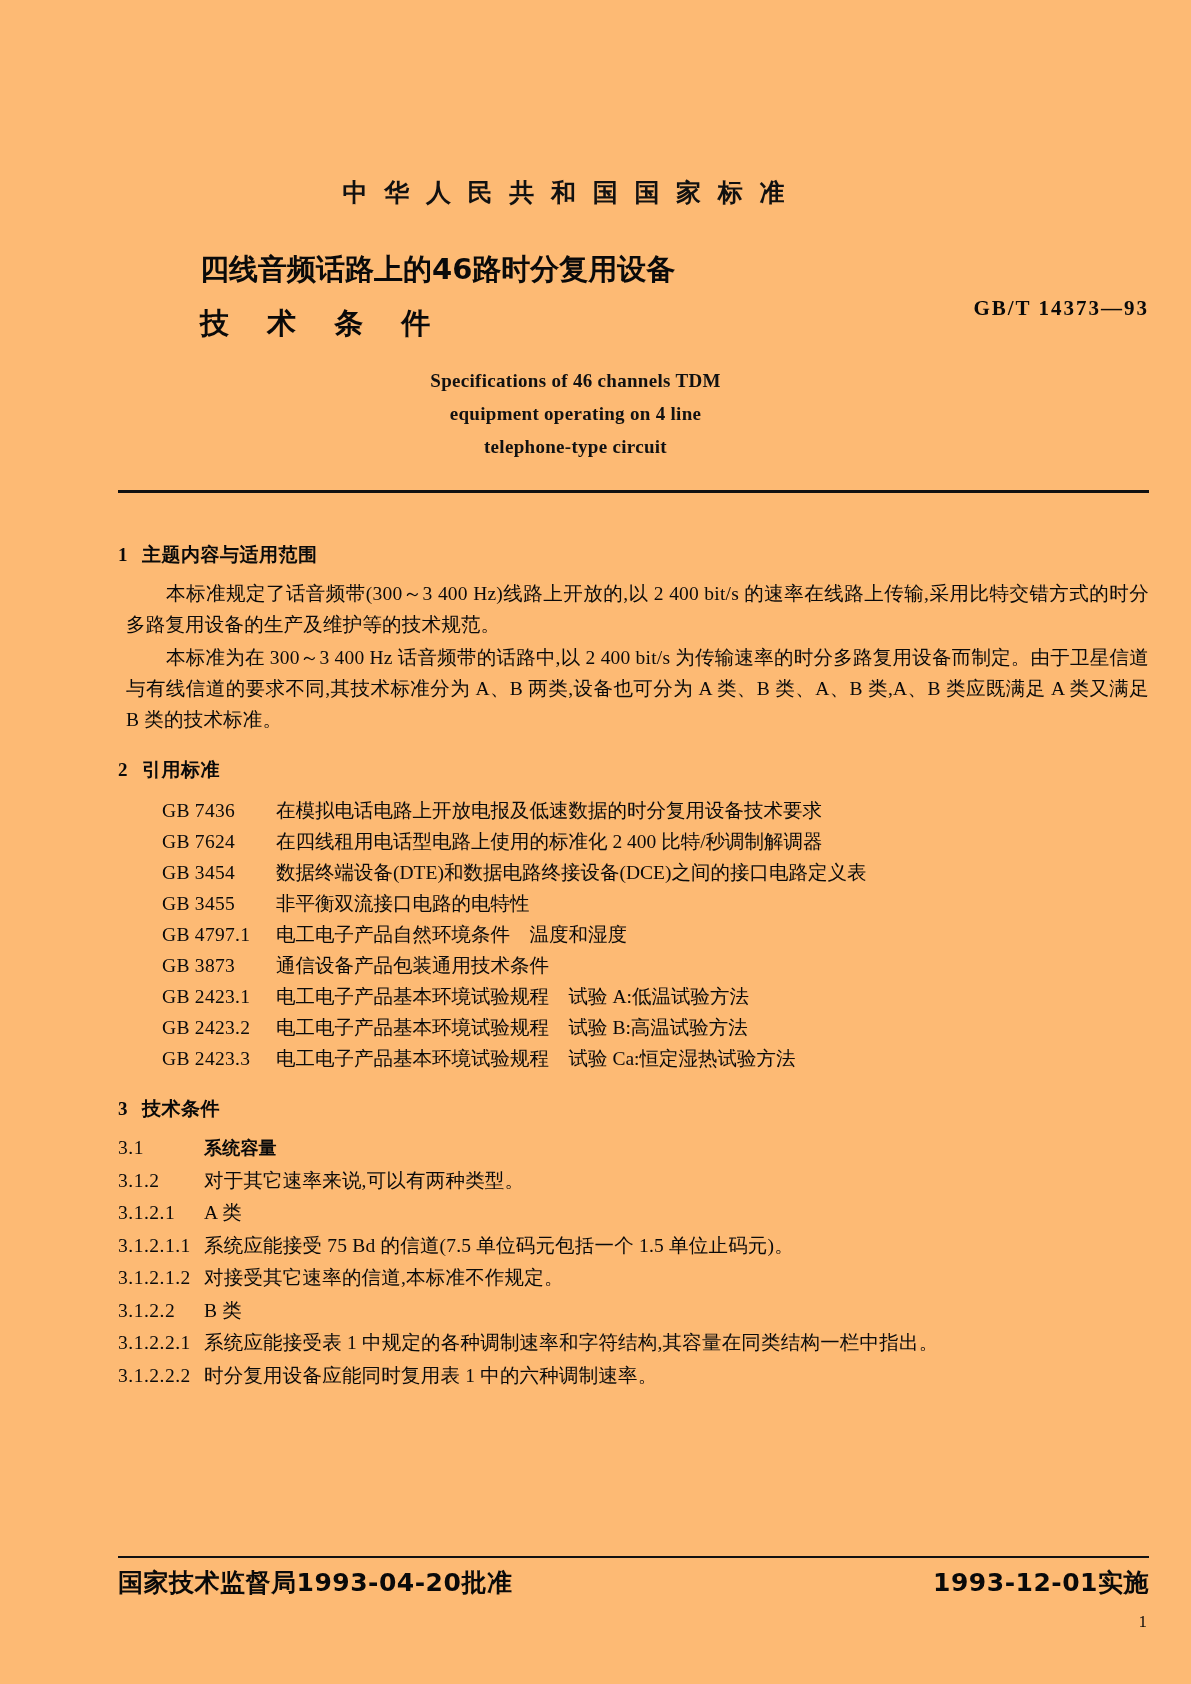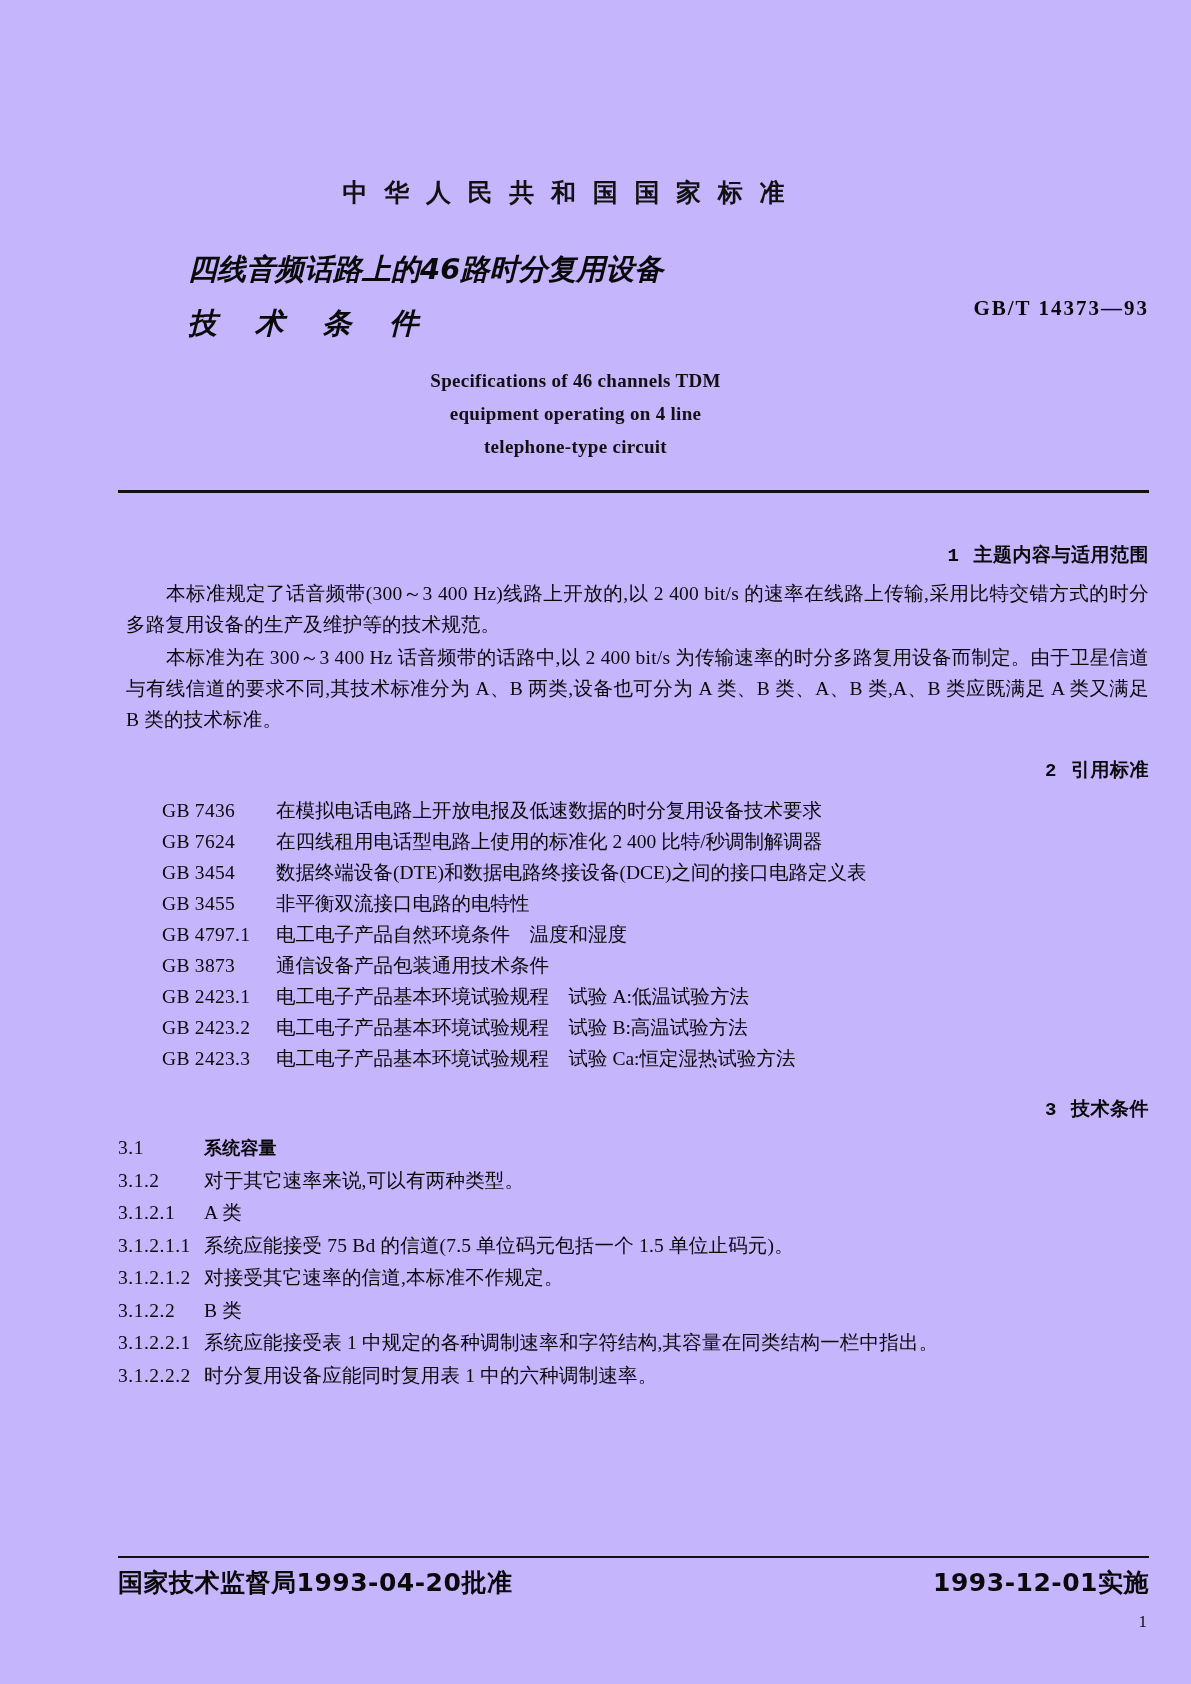--- a/index.html
+++ b/index.html
@@ -4,21 +4,21 @@
 <style>
   html, body {
     margin: 0;
     padding: 0;
     background: #ffffff;
   }
   .page {
     position: relative;
     width: 1191px;
     height: 1684px;
-    background: #c4b5fd;
+    background: #fdba74;
     margin: 0 auto;
     font-family: "Liberation Serif", "DejaVu Serif", serif;
     color: #0a0a0a;
     overflow: hidden;
   }
 
   
   .masthead {
     position: absolute;
     left: 0;
@@ -30,24 +30,23 @@
     font-family: "DejaVu Sans", "Liberation Sans", sans-serif;
     font-weight: bold;
     font-size: 25px;
     letter-spacing: 4px;
     color: #111;
     margin-left: -60px;
   }
 
   .title-block {
     position: absolute;
-    left: 108px;
+    left: 120px;
     top: 250px;
     width: 960px;
-    font-style: italic;
   }
   .title-main {
     font-family: "DejaVu Sans", "Liberation Sans", sans-serif;
     font-weight: bold;
     font-size: 29px;
     letter-spacing: 0px;
     color: #0a0a0a;
     text-align: left;
     padding-left: 80px;
   }
@@ -98,26 +97,25 @@
 
   
   .content {
     position: absolute;
     left: 118px;
     right: 42px;
     top: 520px;
     font-size: 19.5px;
   }
   .h2 {
-    font-family: Liberation Mono, monospace;
+    font-family: Liberation Serif, serif;
     font-weight: bold;
     font-size: 19px;
     margin: 22px 0 10px 0;
     letter-spacing: 0.5px;
-    text-align: right;
   }
   .h2 .num { margin-right: 14px; }
 
   p.para {
     margin: 0 0 2px 8px;
     text-indent: 40px;
     line-height: 31px;
     text-align: justify;
     letter-spacing: 0.2px;
   }

